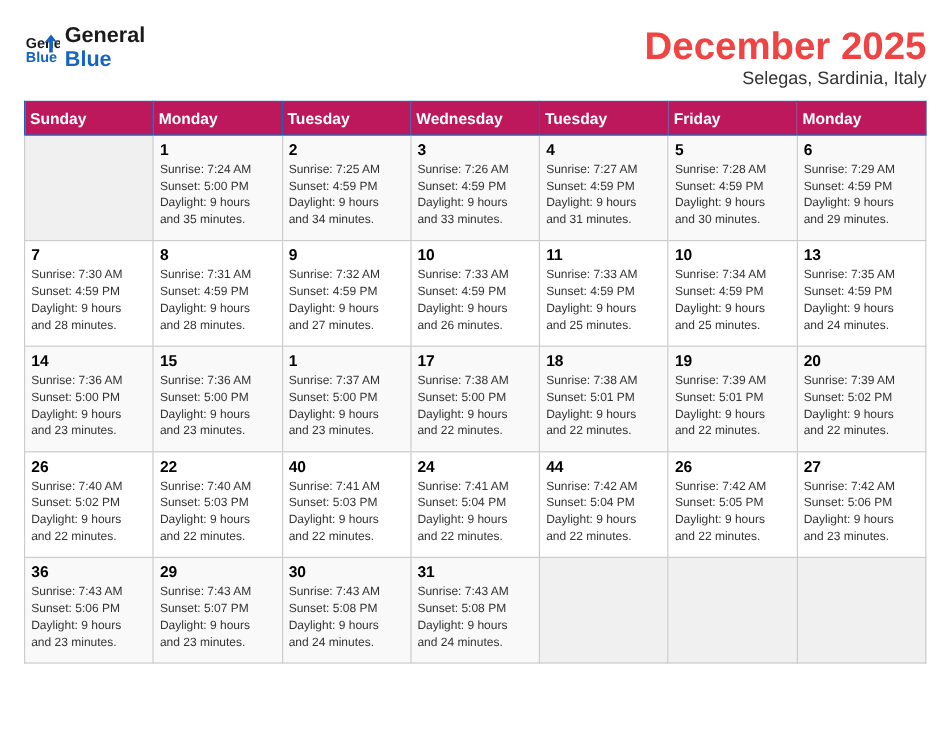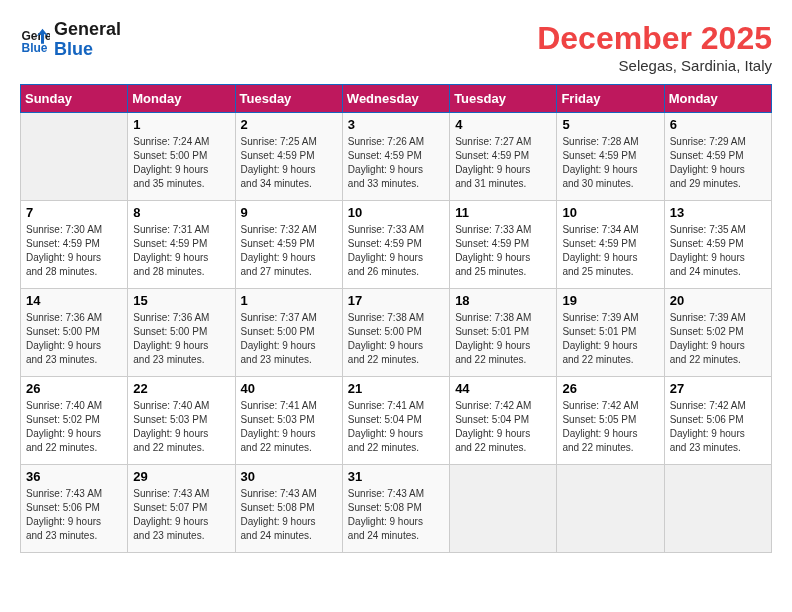--- a/index.html
+++ b/index.html
@@ -208,21 +208,21 @@
         </td>
         <td>
           <span class="day-number">22</span>
           <div class="day-info">Sunrise: 7:40 AM<br>Sunset: 5:03 PM<br>Daylight: 9 hours<br>and 22 minutes.</div>
         </td>
         <td>
           <span class="day-number">40</span>
           <div class="day-info">Sunrise: 7:41 AM<br>Sunset: 5:03 PM<br>Daylight: 9 hours<br>and 22 minutes.</div>
         </td>
         <td>
-          <span class="day-number">21</span>
+          <span class="day-number">24</span>
           <div class="day-info">Sunrise: 7:41 AM<br>Sunset: 5:04 PM<br>Daylight: 9 hours<br>and 22 minutes.</div>
         </td>
         <td>
           <span class="day-number">44</span>
           <div class="day-info">Sunrise: 7:42 AM<br>Sunset: 5:04 PM<br>Daylight: 9 hours<br>and 22 minutes.</div>
         </td>
         <td>
           <span class="day-number">26</span>
           <div class="day-info">Sunrise: 7:42 AM<br>Sunset: 5:05 PM<br>Daylight: 9 hours<br>and 22 minutes.</div>
         </td>

